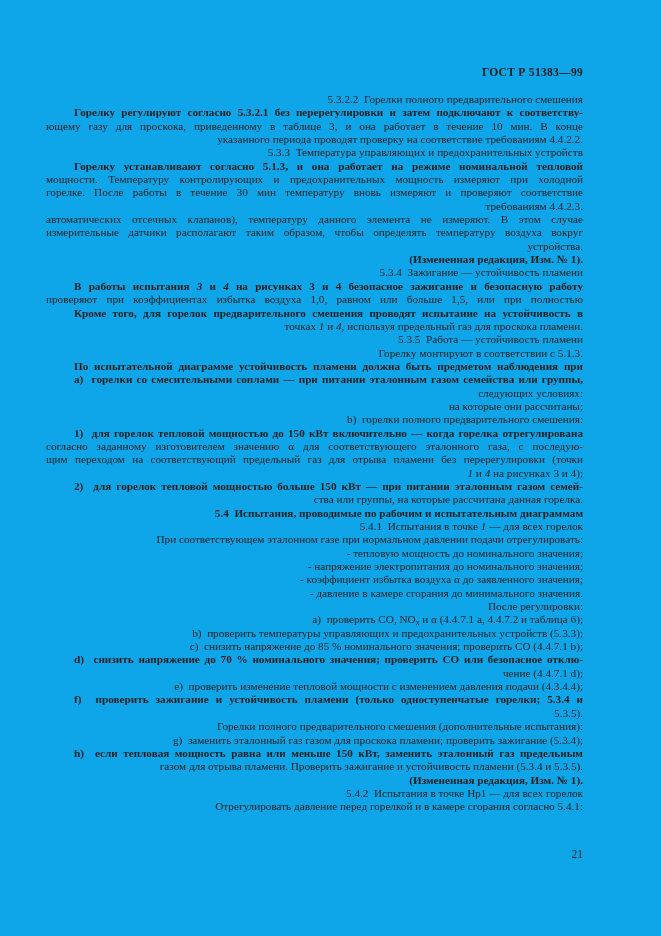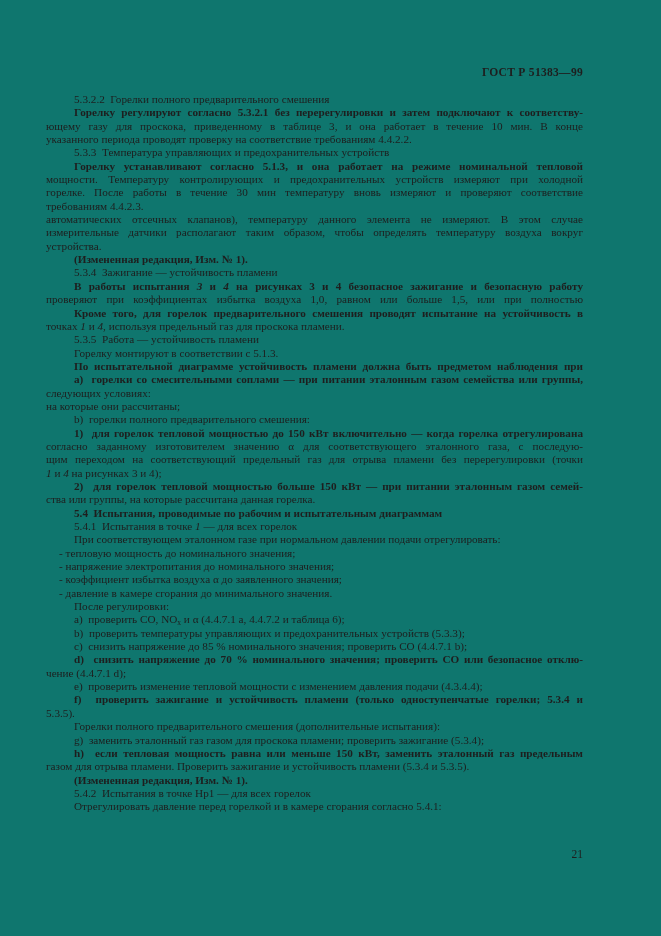--- a/index.html
+++ b/index.html
@@ -4,21 +4,21 @@
 <style>
   html, body {
     margin: 0;
     padding: 0;
     background: #f4f4f2;
   }
   .page {
     position: relative;
     width: 661px;
     height: 936px;
-    background: #0f766e;
+    background: #0ea5e9;
     font-family: "Liberation Serif", serif;
     color: #1e1e1e;
     overflow: hidden;
   }
   .doc-header {
     position: absolute;
     top: 66px;
     left: 46px;
     width: 537px;
     text-align: right;
@@ -30,20 +30,21 @@
     position: absolute;
     top: 93px;
     left: 46px;
     width: 537px;
   }
   .line {
     font-size: 11.2px;
     line-height: 13.35px;
     height: 13.35px;
     white-space: nowrap;
+    text-align: right;
   }
   .line.just {
     white-space: normal;
     text-align: justify;
     text-align-last: justify;
   }
   .line.ind { padding-left: 28px; }
   .line.ind.just { padding-left: 0; text-indent: 28px; font-weight: bold; }
   .line.dash { padding-left: 13px; }
   .line.bold { font-weight: bold; }
@@ -68,21 +69,21 @@
 <div class="page">
   <div class="doc-header">ГОСТ Р 51383—99</div>
 
   <div class="doc-body">
       <div class="line ind"><span>5.3.2.2&nbsp; Горелки полного предварительного смешения</span></div>
       <div class="line ind just"><span>Горелку регулируют согласно 5.3.2.1 без перерегулировки и затем подключают к соответству-</span></div>
       <div class="line just"><span>ющему газу для проскока, приведенному в таблице 3, и она работает в течение 10 мин. В конце</span></div>
       <div class="line"><span>указанного периода проводят проверку на соответствие требованиям 4.4.2.2.</span></div>
       <div class="line ind"><span>5.3.3&nbsp; Температура управляющих и предохранительных устройств</span></div>
       <div class="line ind just"><span>Горелку устанавливают согласно 5.1.3, и она работает на режиме номинальной тепловой</span></div>
-      <div class="line just"><span>мощности. Температуру контролирующих и предохранительных устройств измеряют при холодной</span></div>
+      <div class="line just"><span>мощности. Температуру контролирующих и предохранительных мощность измеряют при холодной</span></div>
       <div class="line just"><span>горелке. После работы в течение 30 мин температуру вновь измеряют и проверяют соответствие</span></div>
       <div class="line"><span>требованиям 4.4.2.3.</span></div>
       <div class="line just"><span>автоматических отсечных клапанов), температуру данного элемента не измеряют. В этом случае</span></div>
       <div class="line just"><span>измерительные датчики располагают таким образом, чтобы определять температуру воздуха вокруг</span></div>
       <div class="line"><span>устройства.</span></div>
       <div class="line ind bold"><span>(Измененная редакция, Изм. № 1).</span></div>
       <div class="line ind"><span>5.3.4&nbsp; Зажигание — устойчивость пламени</span></div>
       <div class="line ind just"><span>В работы испытания </span><span class="it">3</span><span> и </span><span class="it">4</span><span> на рисунках 3 и 4 безопасное зажигание и безопасную работу</span></div>
       <div class="line just"><span>проверяют при коэффициентах избытка воздуха 1,0, равном или больше 1,5, или при полностью</span></div>
       <div class="line ind just"><span>Кроме того, для горелок предварительного смешения проводят испытание на устойчивость в</span></div>

